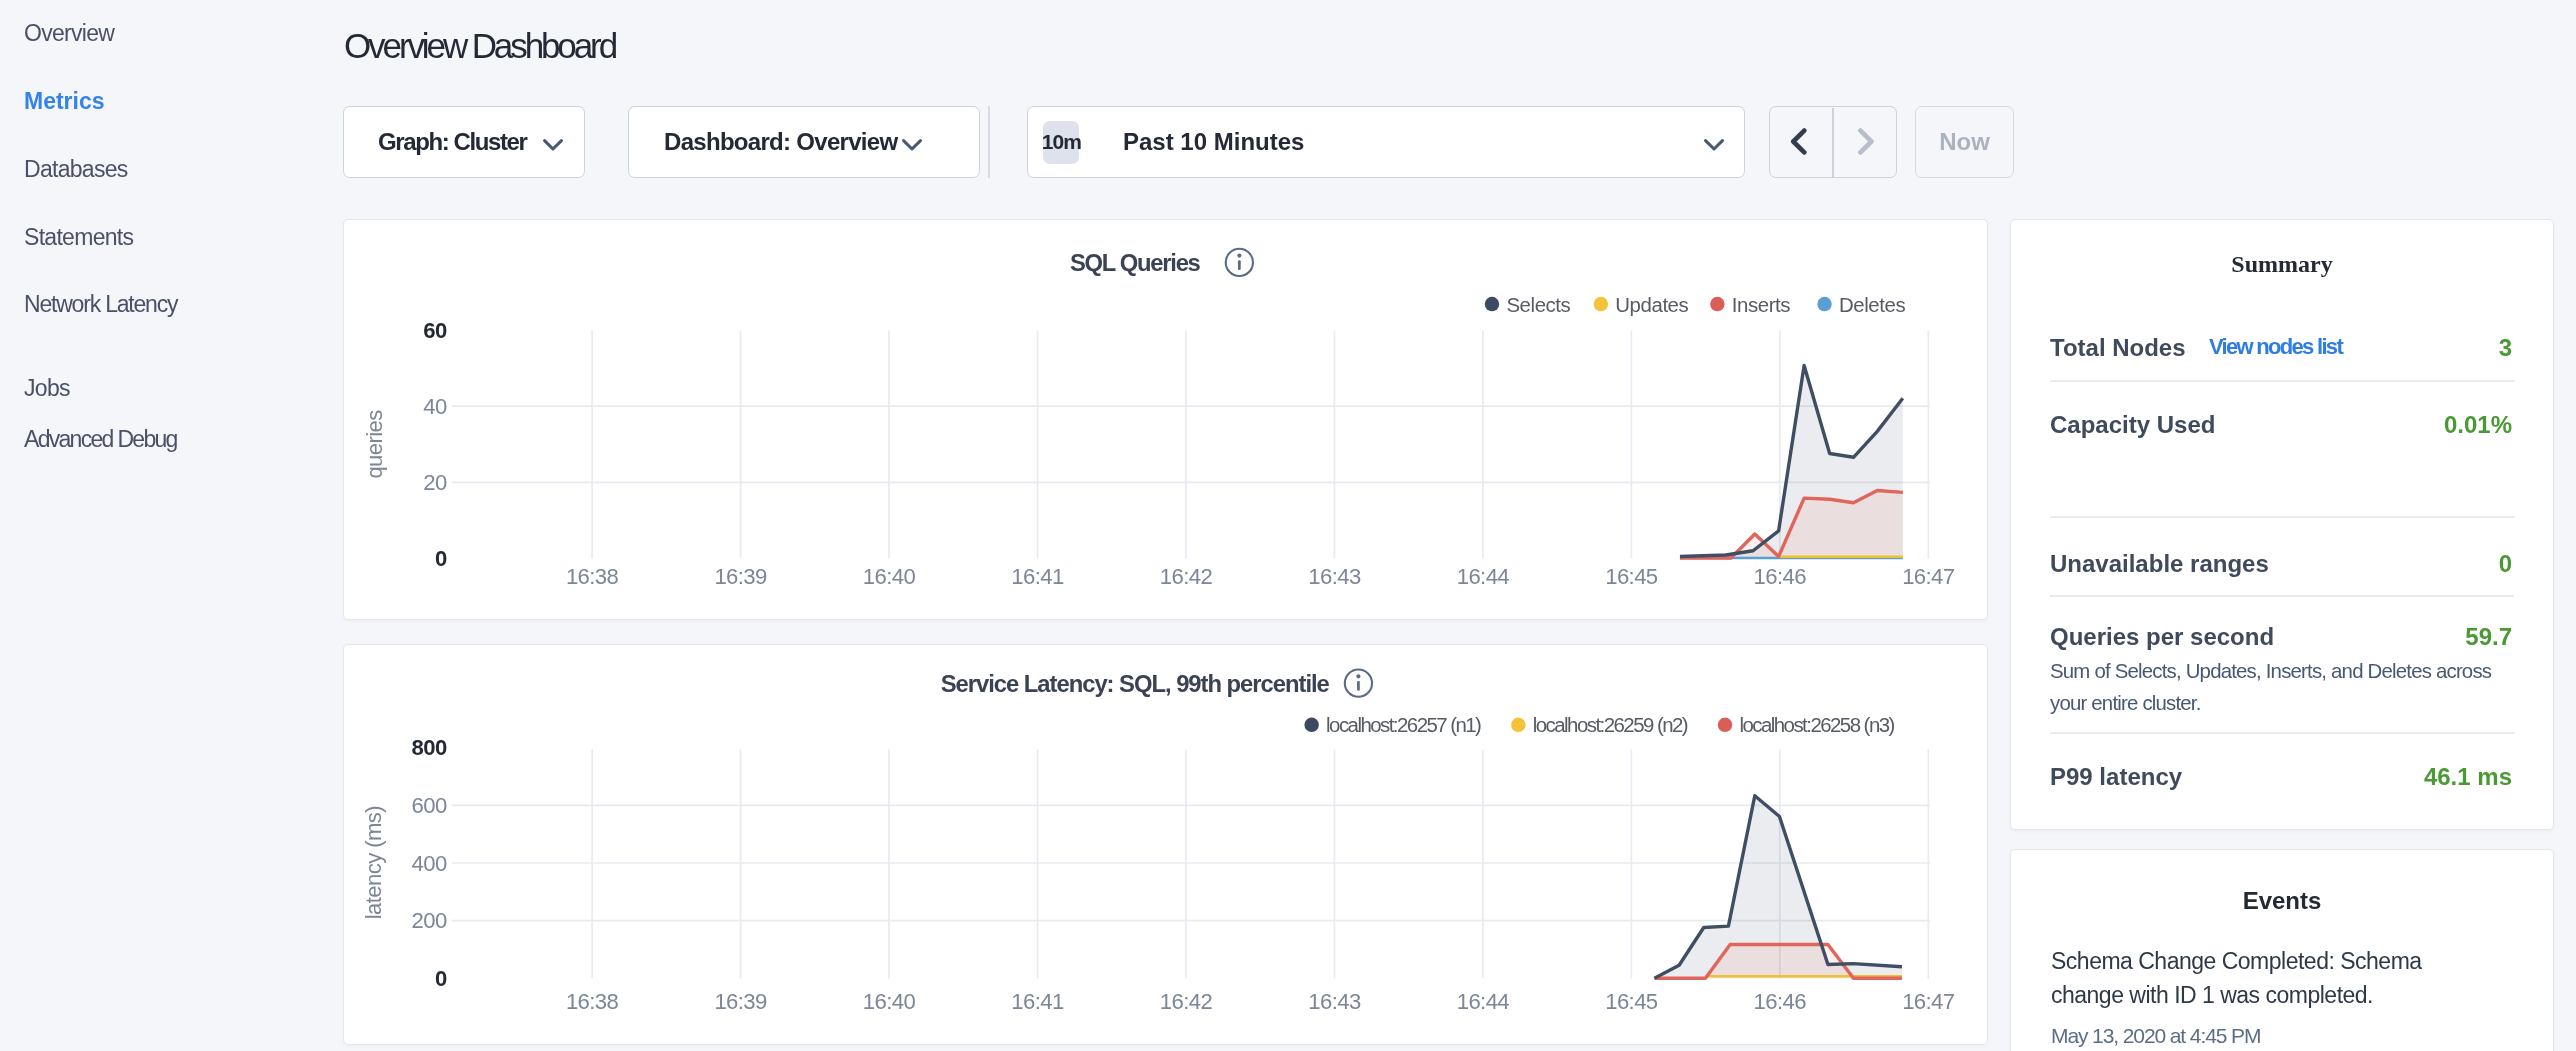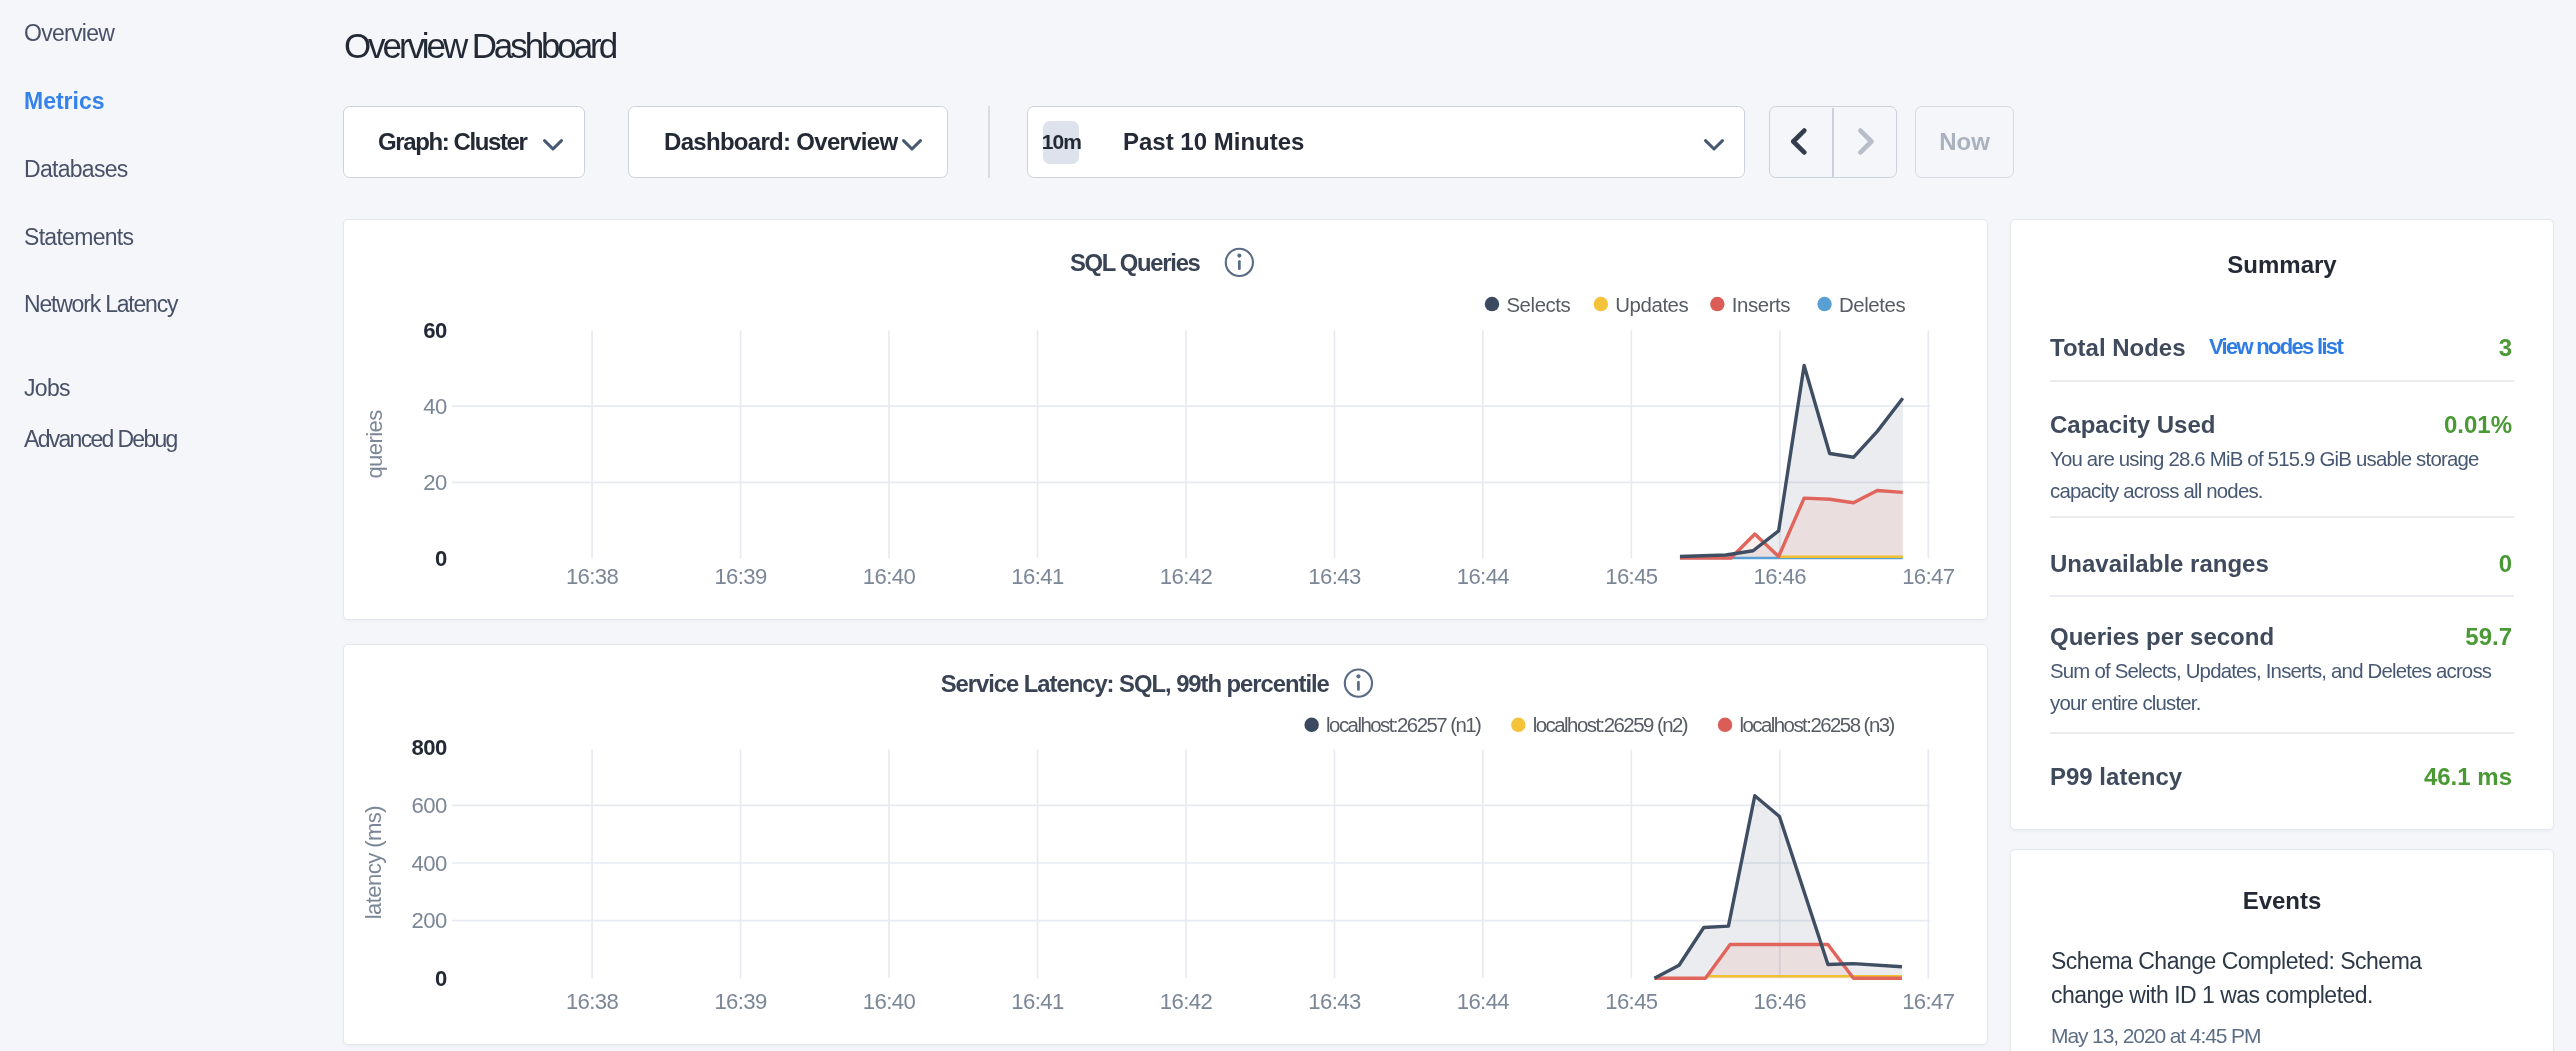--- a/index.html
+++ b/index.html
@@ -31,21 +31,21 @@
   <div class="nav-item" style="top:426px; letter-spacing:-1.7px;">Advanced Debug</div>
 
   <h1 class="title">Overview Dashboard</h1>
 
   <div class="ctl" style="left:343px; width:242px;">
     <span class="ctl-txt" style="margin-left:34px; letter-spacing:-1.4px;">Graph: Cluster</span>
     <svg class="abs" style="left:198px; top:31px;" width="22" height="13.6" viewBox="0 0 26 16">
       <path d="M3 3 L13 13 L23 3" fill="none" stroke="#475872" stroke-width="3.6" stroke-linecap="round" stroke-linejoin="round"></path>
     </svg>
   </div>
-  <div class="ctl" style="left:628px; width:320px;">
+  <div class="ctl" style="left:628px; width:352px;">
     <span class="ctl-txt" style="margin-left:35px; letter-spacing:-0.7px;">Dashboard: Overview</span>
     <svg class="abs" style="left:272px; top:31px;" width="22" height="13.6" viewBox="0 0 26 16">
       <path d="M3 3 L13 13 L23 3" fill="none" stroke="#475872" stroke-width="3.6" stroke-linecap="round" stroke-linejoin="round"></path>
     </svg>
   </div>
   <div class="vdivider"></div>
   <div class="ctl" style="left:1027px; width:718px;">
     <div class="badge10">10m</div>
     <span class="ctl-txt" style="margin-left:95px;">Past 10 Minutes</span>
     <svg class="abs" style="left:675px; top:31px;" width="22" height="13.6" viewBox="0 0 26 16">
@@ -169,28 +169,27 @@
         <text x="1157" y="105">localhost:26257 (n1)</text>
         <circle cx="1383" cy="96" r="8.5" fill="#f5c33a"></circle>
         <text x="1400" y="105">localhost:26259 (n2)</text>
         <circle cx="1626" cy="96" r="8.5" fill="#da5e57"></circle>
         <text x="1643" y="105">localhost:26258 (n3)</text>
       </g>
     </svg>
   </div>
 
   <div class="card" style="left:2010px; top:219px; width:544px; height:611px;">
-    <div class="abs" style="top:31px; width:100%; text-align:center; font-size:24px; font-weight:bold; color:#242a35;">Summary</div>
+    <div class="abs" style="top:31px; width:100%; text-align:center; font-size:24px; font-weight:bold; color:#242a35;font-family:Liberation Serif, serif;">Summary</div>
     <div class="abs" style="left:39px; top:114px;"><span class="sum-row-title">Total Nodes</span></div>
     <div class="abs" style="left:198px; top:114px; font-size:22px; letter-spacing:-1.7px; font-weight:bold; color:#2f7de3;">View nodes list</div>
     <div class="sum-val" style="top:114px;">3</div>
     <div class="sum-div" style="top:160px;"></div>
     <div class="abs" style="left:39px; top:191px;"><span class="sum-row-title">Capacity Used</span></div>
     <div class="sum-val" style="top:191px;">0.01%</div>
-    <div class="sum-sub" style="top:223px;">You are using 28.6 MiB of 515.9 GiB usable storage<br>capacity across all nodes.</div>
     <div class="sum-div" style="top:296px;"></div>
     <div class="abs" style="left:39px; top:330px;"><span class="sum-row-title">Unavailable ranges</span></div>
     <div class="sum-val" style="top:330px;">0</div>
     <div class="sum-div" style="top:375px;"></div>
     <div class="abs" style="left:39px; top:403px;"><span class="sum-row-title">Queries per second</span></div>
     <div class="sum-val" style="top:403px;">59.7</div>
     <div class="sum-sub" style="top:435px;">Sum of Selects, Updates, Inserts, and Deletes across<br>your entire cluster.</div>
     <div class="sum-div" style="top:512px;"></div>
     <div class="abs" style="left:39px; top:543px;"><span class="sum-row-title">P99 latency</span></div>
     <div class="sum-val" style="top:543px;">46.1 ms</div>

